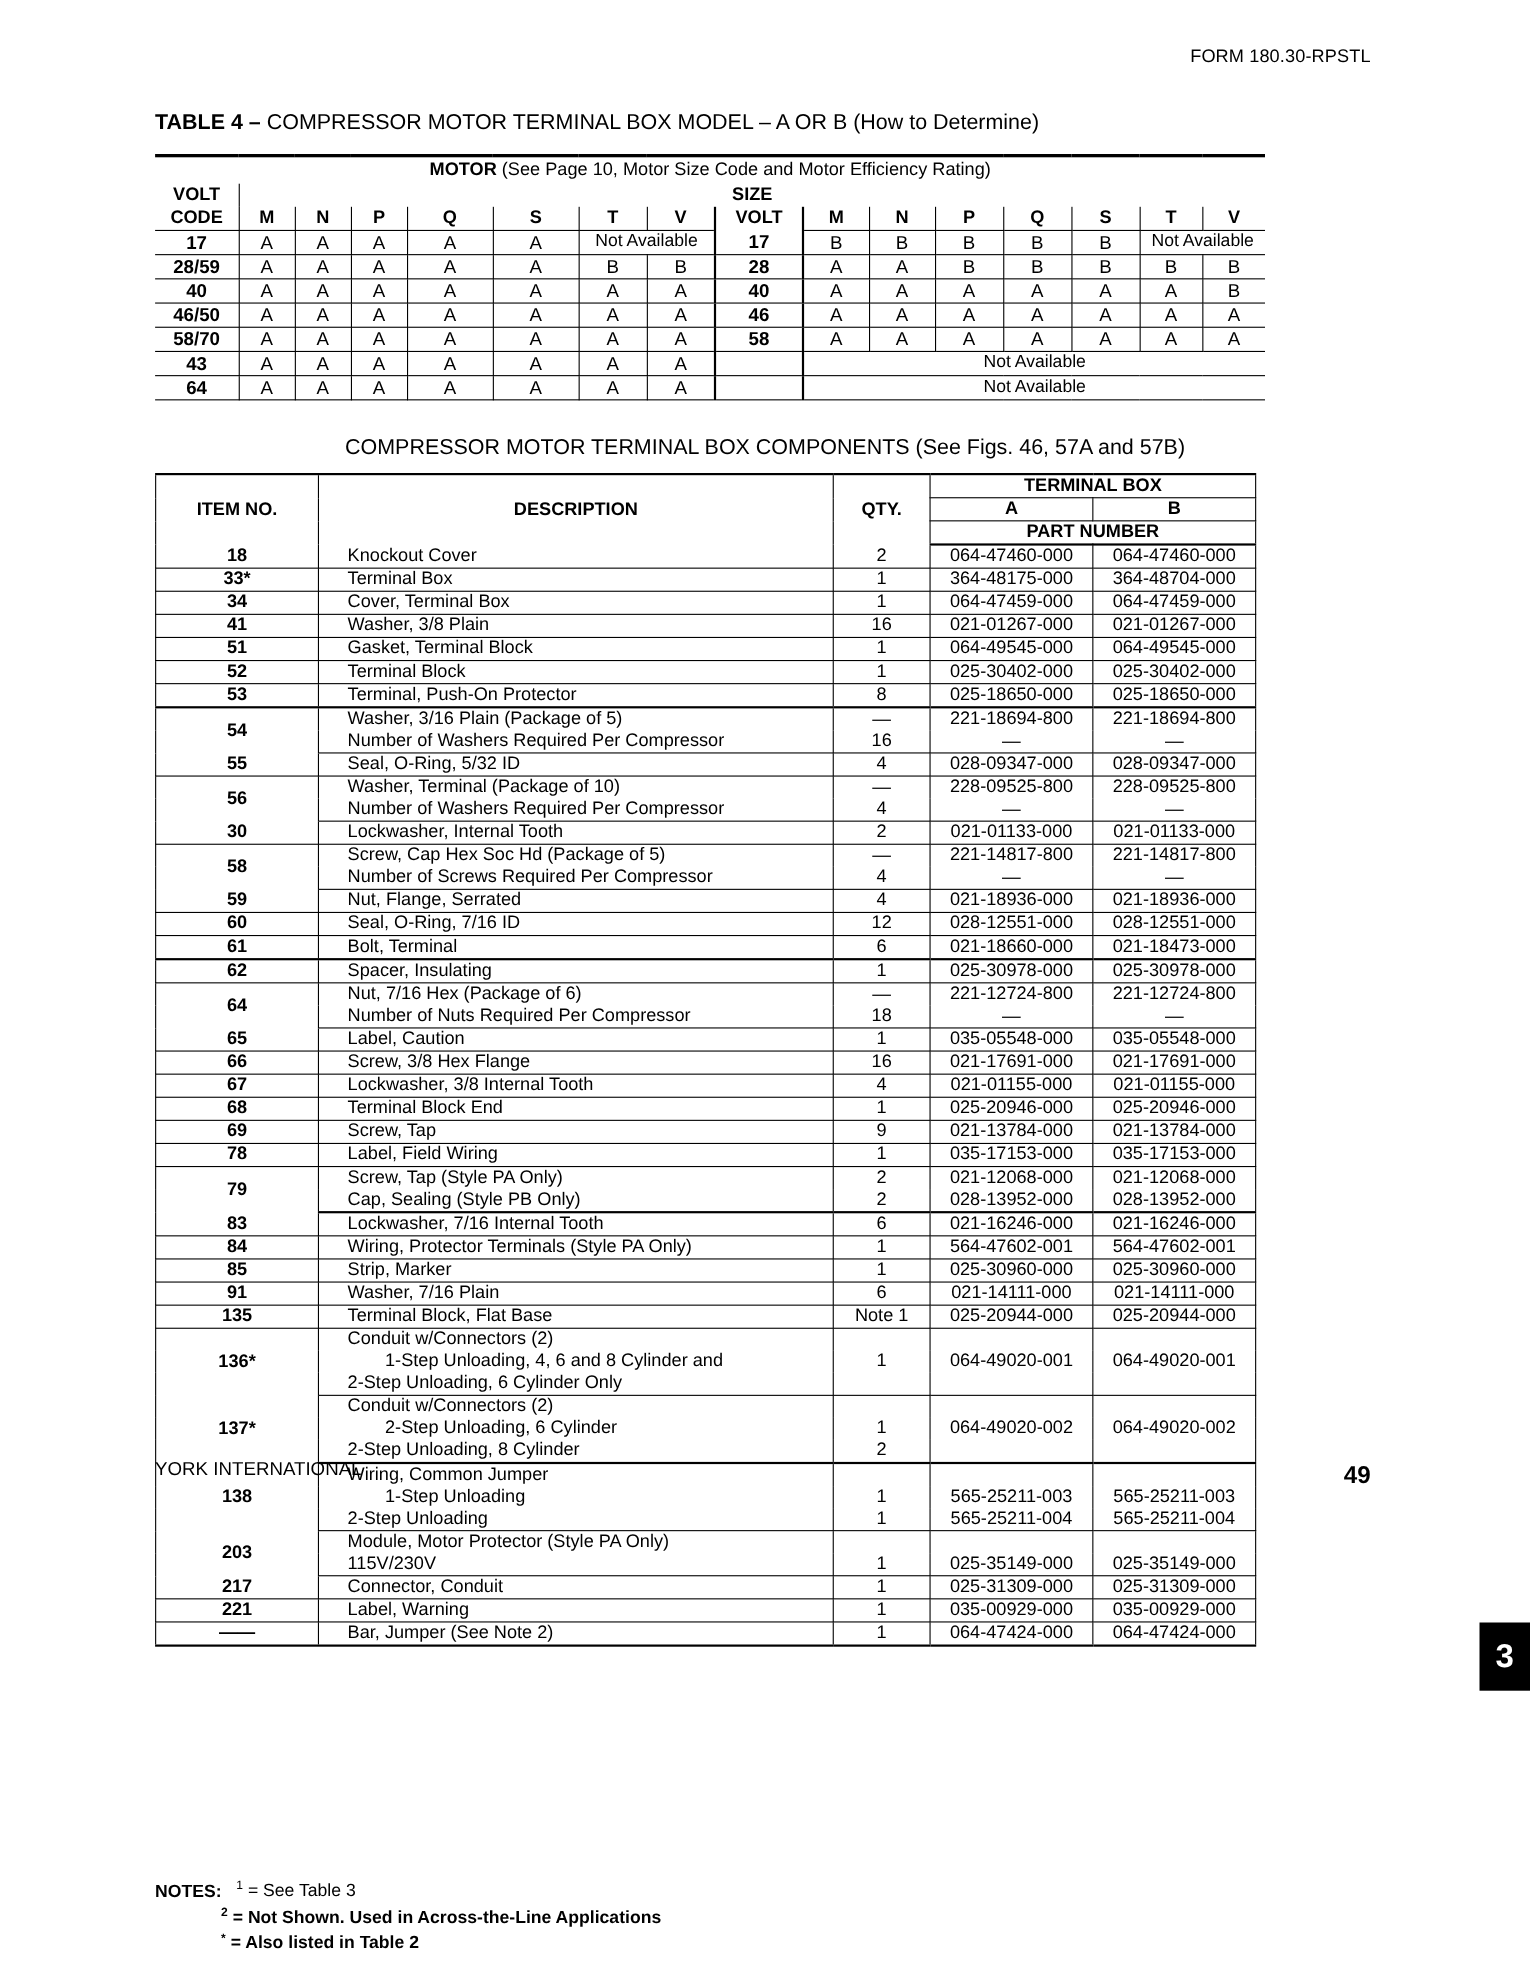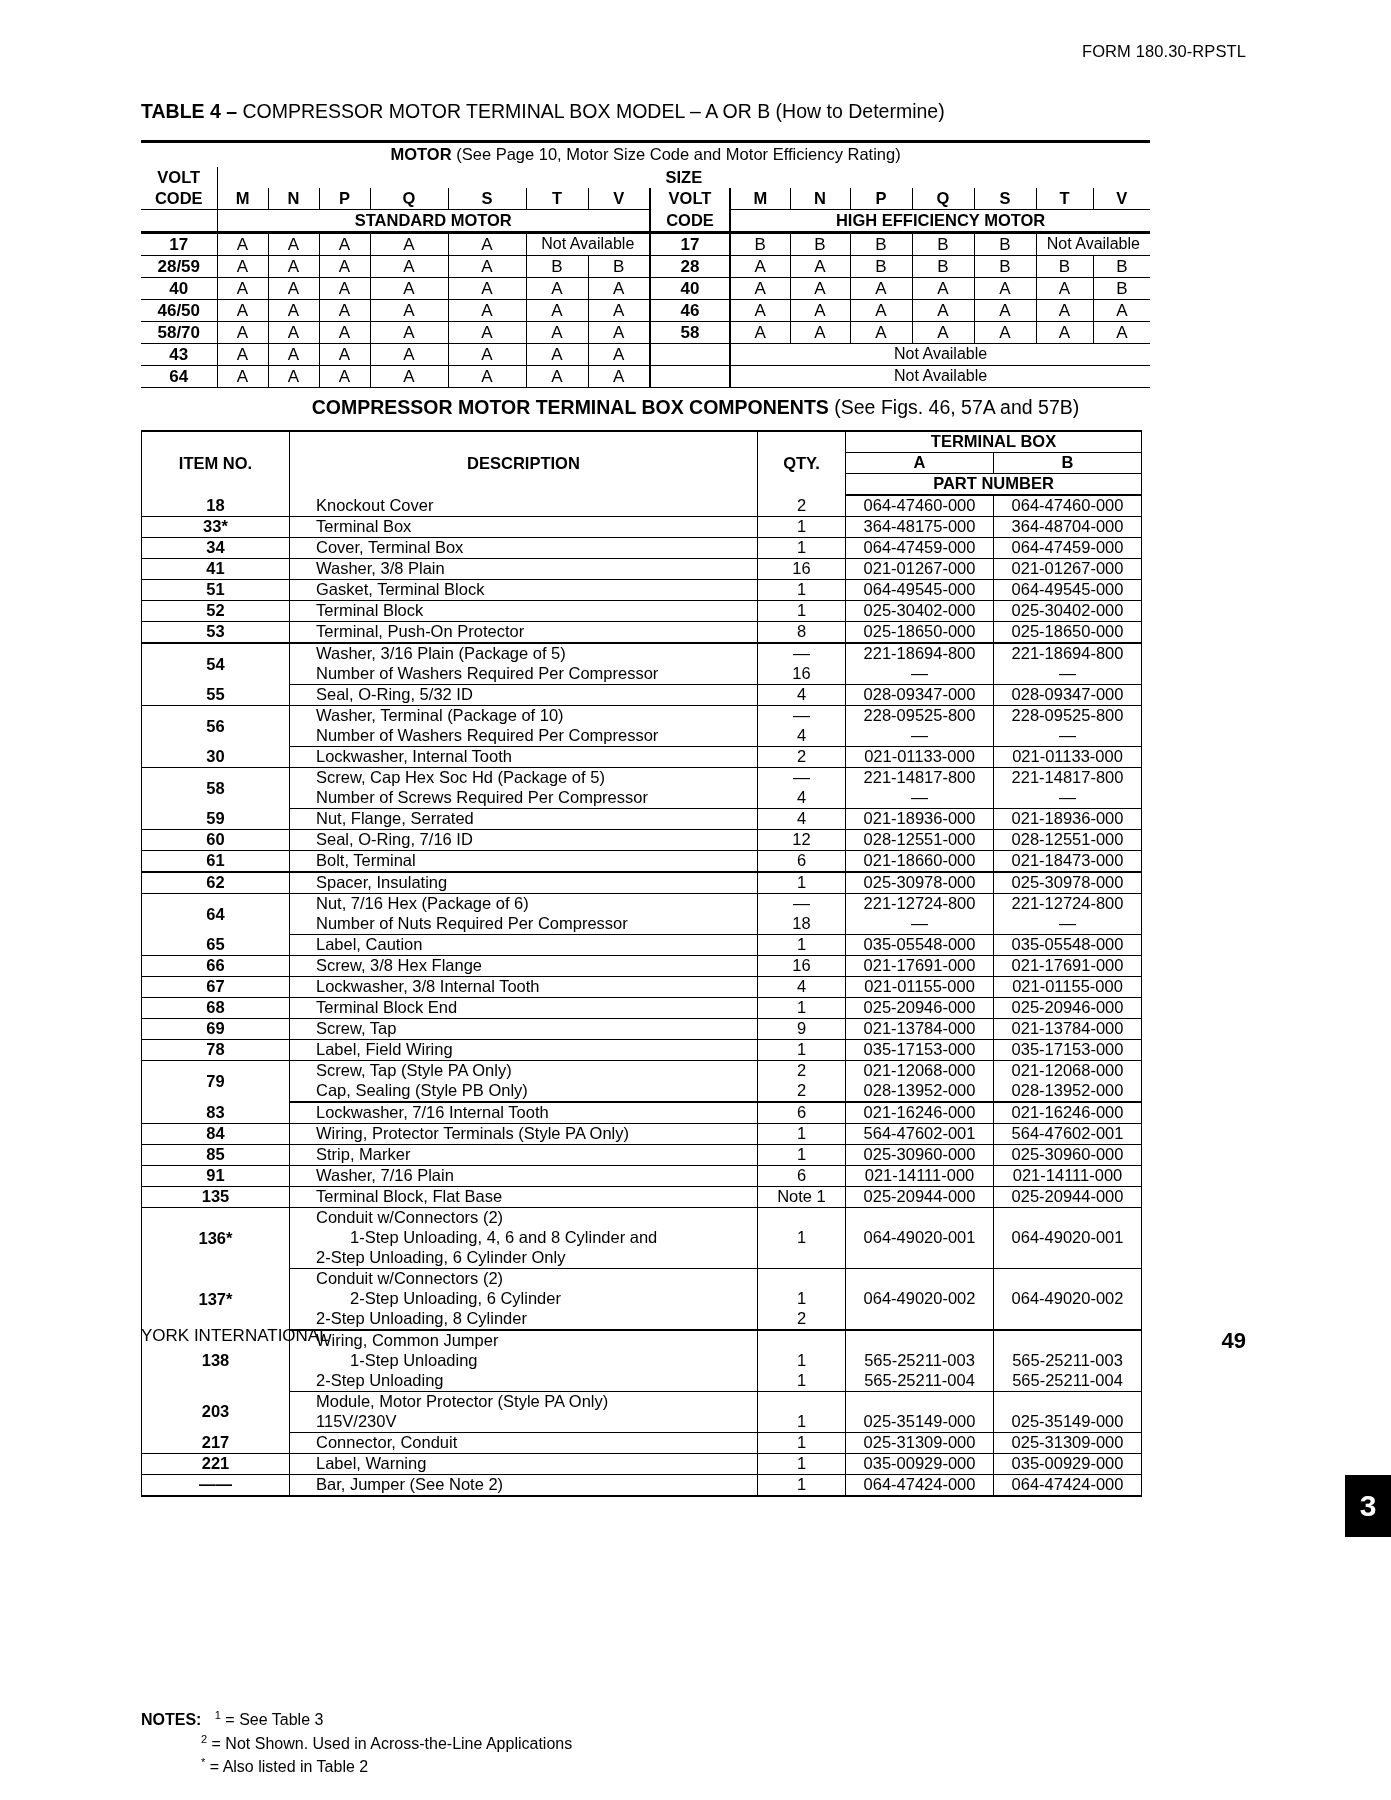--- a/index.html
+++ b/index.html
@@ -91,21 +91,21 @@
 
   
   .comp-title {
     position: absolute;
     top: 396px;
     left: 0;
     width: 1391px;
     text-align: center;
     font-size: 19.5px;
   }
-  .comp-title b { font-weight: bold; text-align: center; }
+  .comp-title b { font-weight: normal; text-align: center; }
 
   
   .comp-wrap {
     position: absolute;
     top: 430px;
     left: 141px;
     width: 1000px;
   }
   table.comp {
     width: 1000px;
@@ -133,21 +133,21 @@
   .notes {
     position: absolute;
     top: 1660px;
     left: 141px;
     font-size: 16px;
     line-height: 1.45;
     margin-top: 48px;
   }
   .notes .nlabel { font-weight: bold; }
   .notes .row { white-space: nowrap; }
-  .notes .indent { padding-left: 60px; }
+  .notes .indent { padding-left: 60px; font-weight: bold; }
   sup { font-size: 11px; vertical-align: super; }
 
   
   .footer-left {
     position: absolute;
     bottom: 38px;
     left: 141px;
     font-size: 17px;
   }
   .footer-right {
@@ -226,26 +226,20 @@
           <td class="colcode vr-thick thin-bottom">V</td>
           <td class="vr-thick" style="font-weight:bold;font-size:16.5px">VOLT</td>
           <td class="colcode vr thin-bottom">M</td>
           <td class="colcode vr thin-bottom">N</td>
           <td class="colcode vr thin-bottom">P</td>
           <td class="colcode vr thin-bottom">Q</td>
           <td class="colcode vr thin-bottom">S</td>
           <td class="colcode vr thin-bottom">T</td>
           <td class="colcode thin-bottom">V</td>
         </tr>
-        <tr>
-          <td class="vr thick-bottom"></td>
-          <td class="grouphdr vr-thick thick-bottom" colspan="7">STANDARD MOTOR</td>
-          <td class="vr-thick thick-bottom" style="font-weight:bold;font-size:16.5px">CODE</td>
-          <td class="grouphdr thick-bottom" colspan="7">HIGH EFFICIENCY MOTOR</td>
-        </tr>
       </tbody>
       <tbody id="t4-data">
           <tr>
             <td class="bold vr thin-bottom datacell">17</td>
             <td class="datacell thin-bottom vr">A</td>
             <td class="datacell thin-bottom vr">A</td>
             <td class="datacell thin-bottom vr">A</td>
             <td class="datacell thin-bottom vr">A</td>
             <td class="datacell thin-bottom vr">A</td>
             <td colspan="2" class="na thin-bottom vr-thick">Not Available</td>

